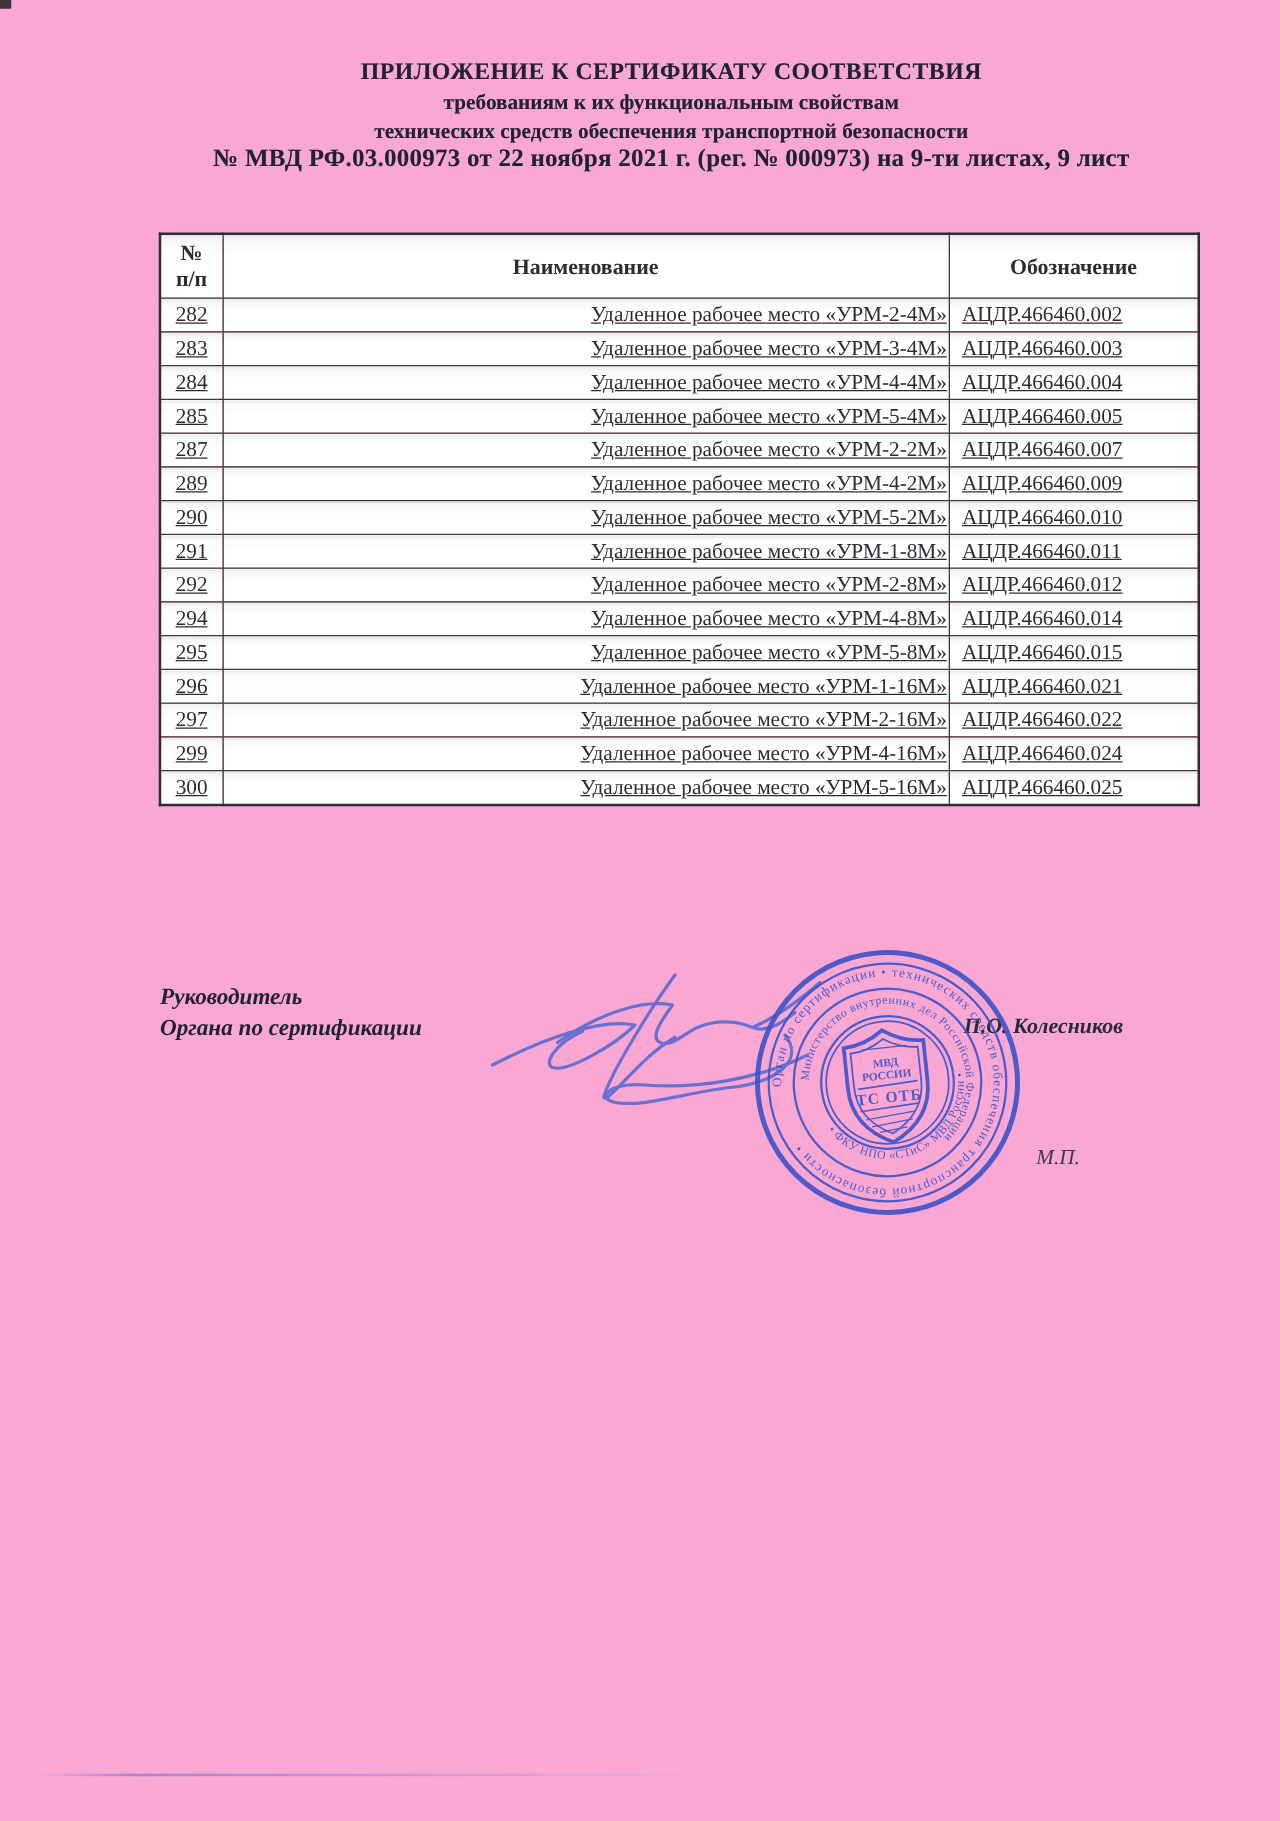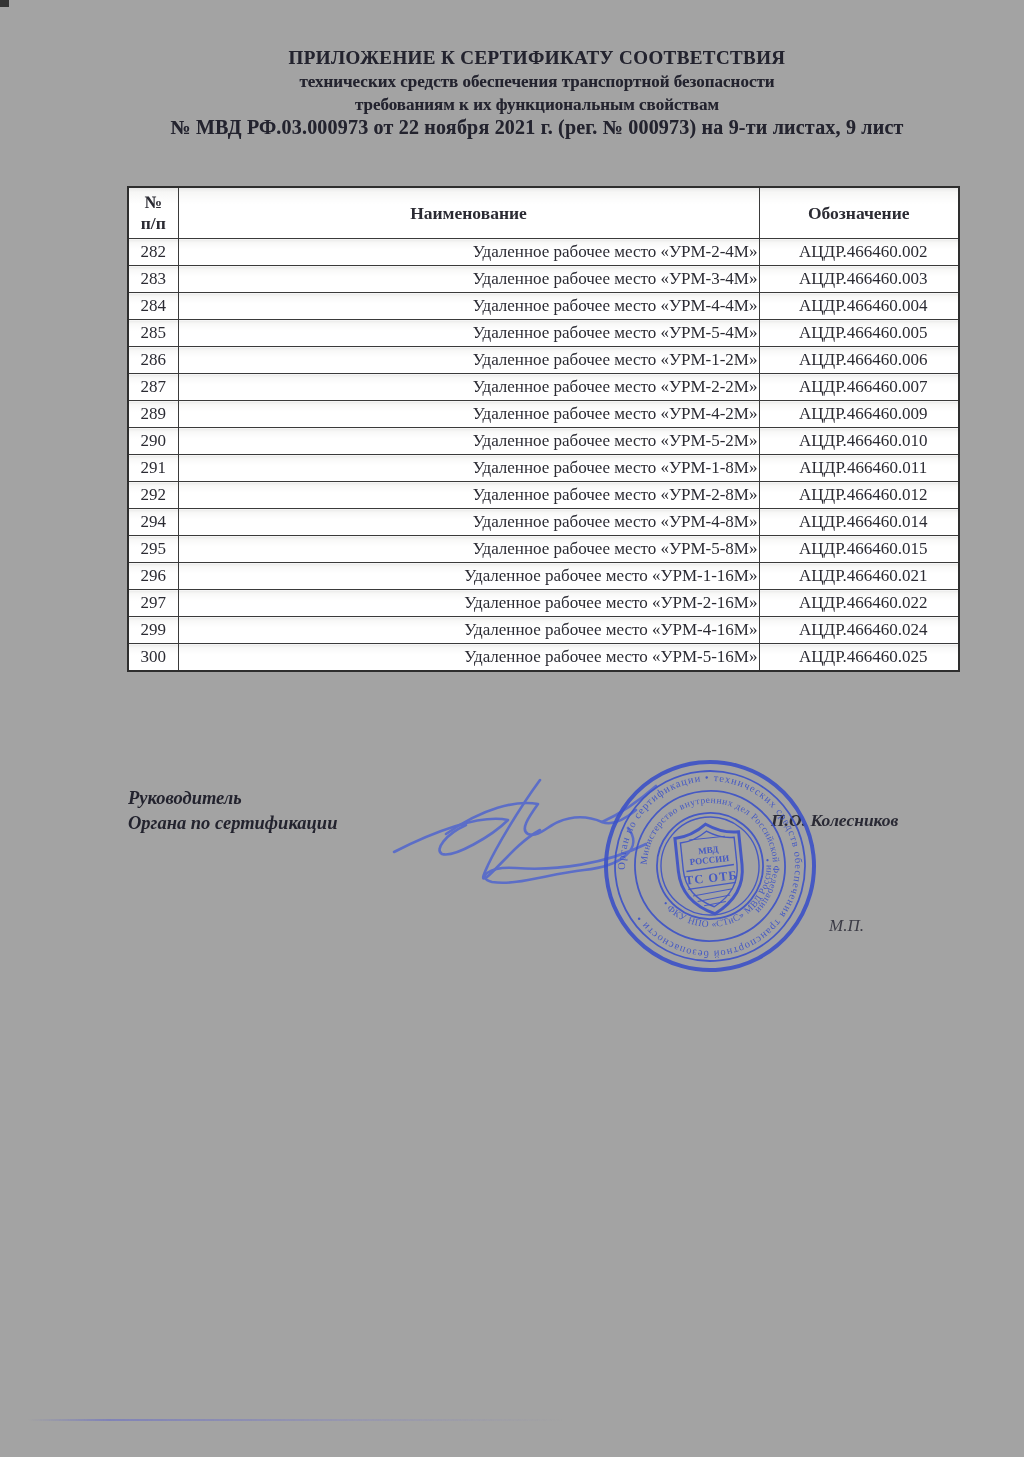--- a/index.html
+++ b/index.html
@@ -1,35 +1,35 @@
 <!DOCTYPE html>
 <html><head>
 <meta charset="utf-8">
 <style>
   html,body{margin:0;padding:0;background:#ffffff;}
   #page{
-    position:relative; width:1024px; height:1457px; background:#a3a3a3;
+    position:relative; width:1024px; height:1457px; background:#f9a8d4;
     font-family:"Liberation Serif","DejaVu Serif",serif; color:#26262e; overflow:hidden;
   }
   
   #doc-header{position:absolute; left:70px; right:20px; top:46px; text-align:center;}
   .title-1{font-size:19px; font-weight:bold; letter-spacing:.4px; line-height:24px; color:#23232e; text-shadow:0 0 .4px rgba(20,20,40,.35);}
   .title-2{font-size:17px; font-weight:bold; line-height:23px; color:#23232e; text-shadow:0 0 .4px rgba(20,20,40,.35);}
   .reg-line{font-size:20px; font-weight:bold; color:#23232e; letter-spacing:.2px; text-shadow:0 0 .4px rgba(20,20,40,.35);}
   
   #cert-table-wrap{position:absolute; left:127px; top:186px; width:831px;}
   table{border-collapse:collapse; width:100%; table-layout:fixed; border:2px solid #2e2e2e;}
   th,td{border:1px solid #3a3a3a; font-size:17px; color:#2b2b33; overflow:hidden; white-space:nowrap;}
   thead th{height:48px; font-weight:bold; text-align:center; font-size:17.5px;
     background:linear-gradient(180deg,#e7e7e7 0px,#f6f6f5 4px,#ffffff 16px); line-height:21px;}
-  tbody td{height:24px; background:linear-gradient(180deg,#e9e9e8 0px,#f8f8f7 3px,#ffffff 10px);}
+  tbody td{height:24px; background:linear-gradient(180deg,#e9e9e8 0px,#f8f8f7 3px,#ffffff 10px);text-decoration:underline;}
   col.c-num{width:50px;} col.c-name{width:581px;} col.c-desig{width:200px;}
   td.cell-num{text-align:center;}
   td.cell-name{padding-left:14px; text-align:right;}
-  td.cell-desig{padding-left:10px; text-align:center;}
+  td.cell-desig{padding-left:10px; text-align:left;}
   
   #signer-role{position:absolute; left:128px; top:786px; font-size:18.5px; font-weight:bold; font-style:italic; line-height:25px; color:#23232e;}
   #signer-name{position:absolute; left:771px; top:810px; font-size:17.5px; font-weight:bold; font-style:italic; color:#2a2a35; z-index:2;}
   #seal-place{position:absolute; left:829px; top:916px; font-size:17px; font-style:italic; color:#3c3c46; z-index:2;}
   #signature-svg{position:absolute; left:388px; top:770px; z-index:3; opacity:.82;}
   #stamp-svg{position:absolute; left:600px; top:756px; z-index:4; opacity:.9; transform:rotate(-6deg);}
   
   .corner-mark{position:absolute; left:0; top:0; width:9px; height:7px; background:#202020; opacity:.85;}
   .scan-line{position:absolute; left:28px; top:1419px; width:535px; height:2px;
     background:linear-gradient(90deg,rgba(120,120,200,0),rgba(100,105,200,.55) 15%,rgba(130,130,195,.35) 60%,rgba(140,140,190,0));
@@ -37,22 +37,22 @@
 </style>
 </head>
 <body>
 
 <div id="page">
 
   <div class="corner-mark"></div>
 
   <div id="doc-header">
     <div class="title-1">ПРИЛОЖЕНИЕ К СЕРТИФИКАТУ СООТВЕТСТВИЯ</div>
+    <div class="title-2">требованиям к их функциональным свойствам</div>
     <div class="title-2">технических средств обеспечения транспортной безопасности</div>
-    <div class="title-2">требованиям к их функциональным свойствам</div>
     <div class="reg-line">№ МВД РФ.03.000973 от 22 ноября 2021 г. (рег. № 000973) на 9-ти листах, 9 лист</div>
   </div>
 
   <div id="cert-table-wrap">
     <table>
       <colgroup>
           <col class="c-num">
           <col class="c-name">
           <col class="c-desig">
         </colgroup>
@@ -82,25 +82,20 @@
             <td class="cell-name">Удаленное рабочее место «УРМ-4-4М»</td>
             <td class="cell-desig">АЦДР.466460.004</td>
           </tr>
 
           <tr>
             <td class="cell-num">285</td>
             <td class="cell-name">Удаленное рабочее место «УРМ-5-4М»</td>
             <td class="cell-desig">АЦДР.466460.005</td>
           </tr>
 
-          <tr>
-            <td class="cell-num">286</td>
-            <td class="cell-name">Удаленное рабочее место «УРМ-1-2М»</td>
-            <td class="cell-desig">АЦДР.466460.006</td>
-          </tr>
 
           <tr>
             <td class="cell-num">287</td>
             <td class="cell-name">Удаленное рабочее место «УРМ-2-2М»</td>
             <td class="cell-desig">АЦДР.466460.007</td>
           </tr>
 
 
           <tr>
             <td class="cell-num">289</td>

